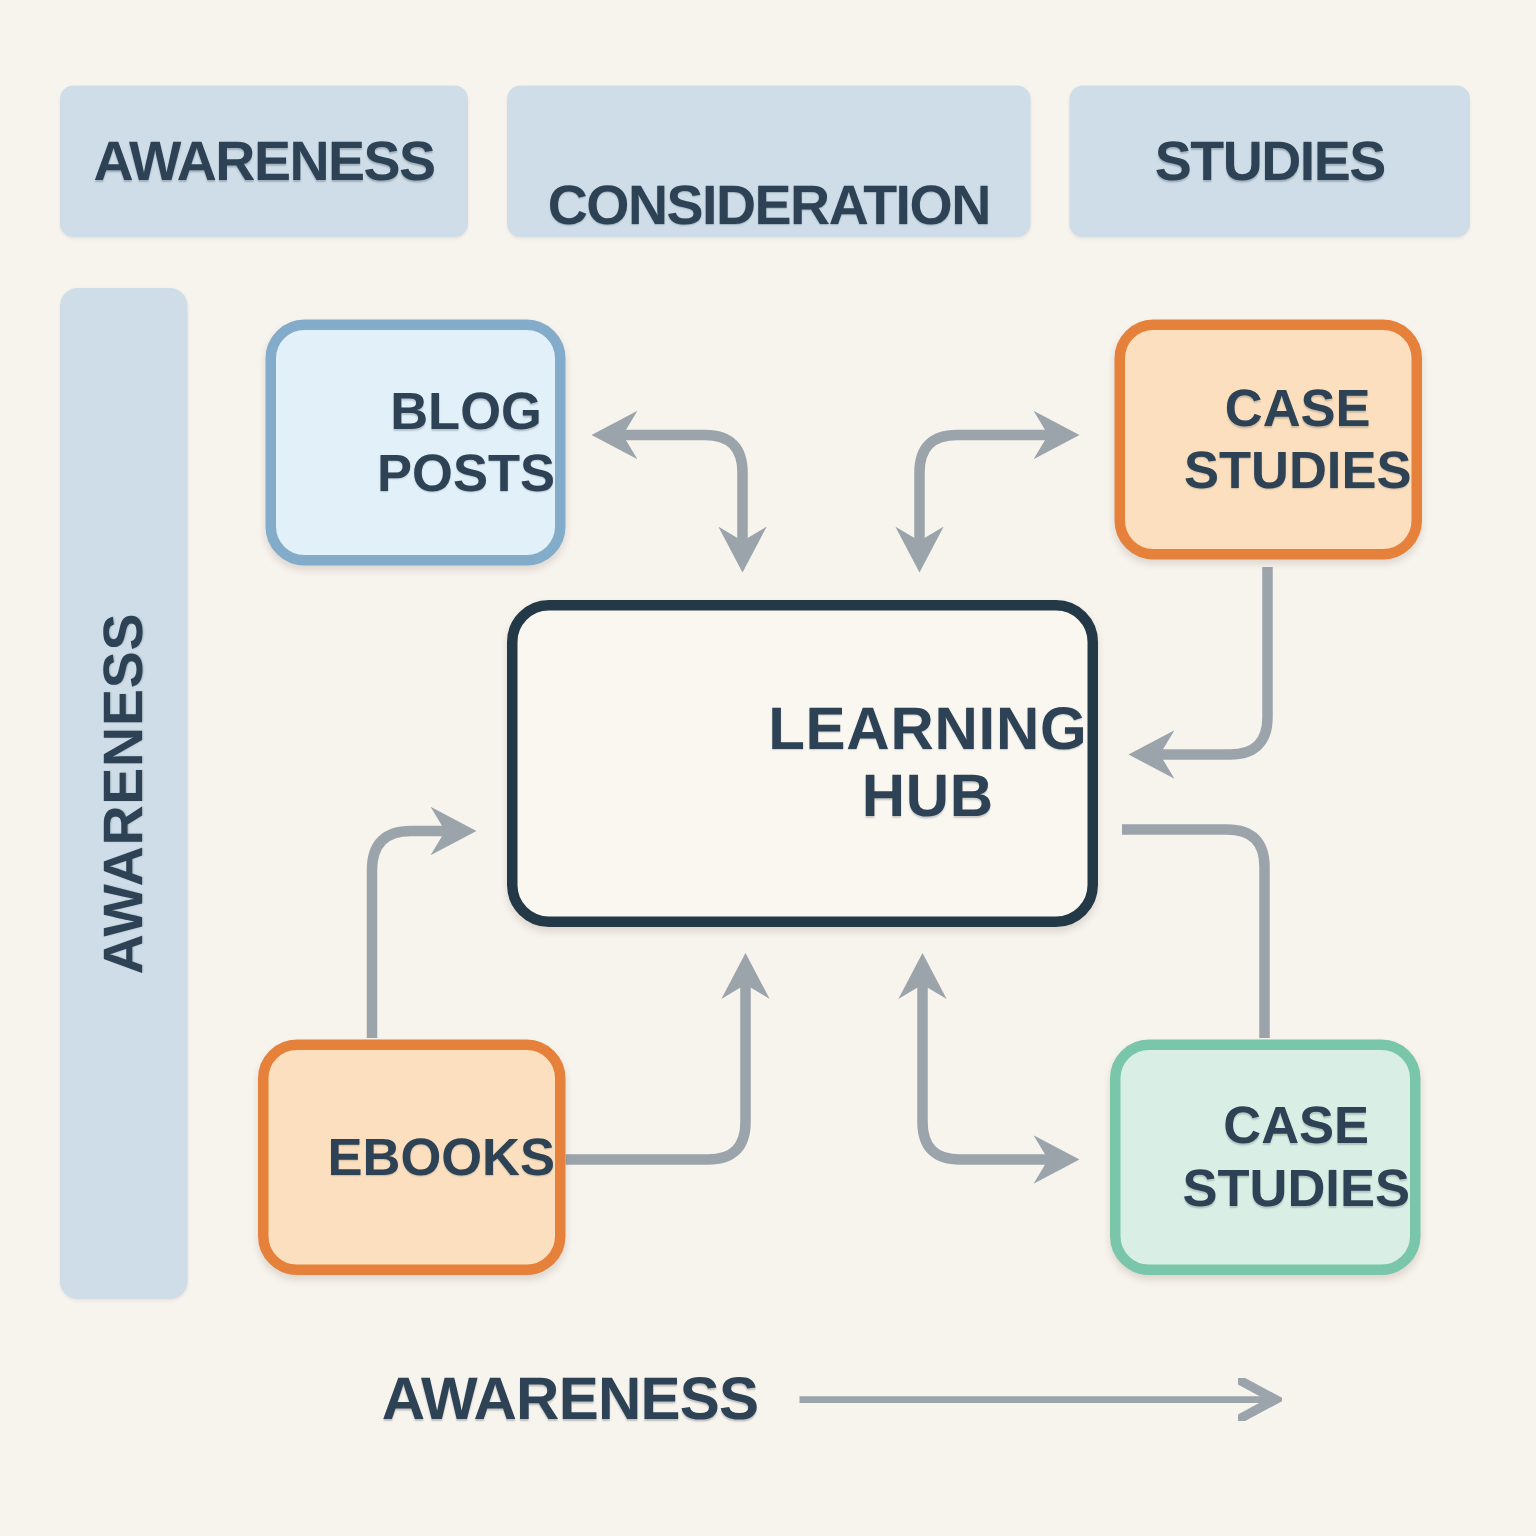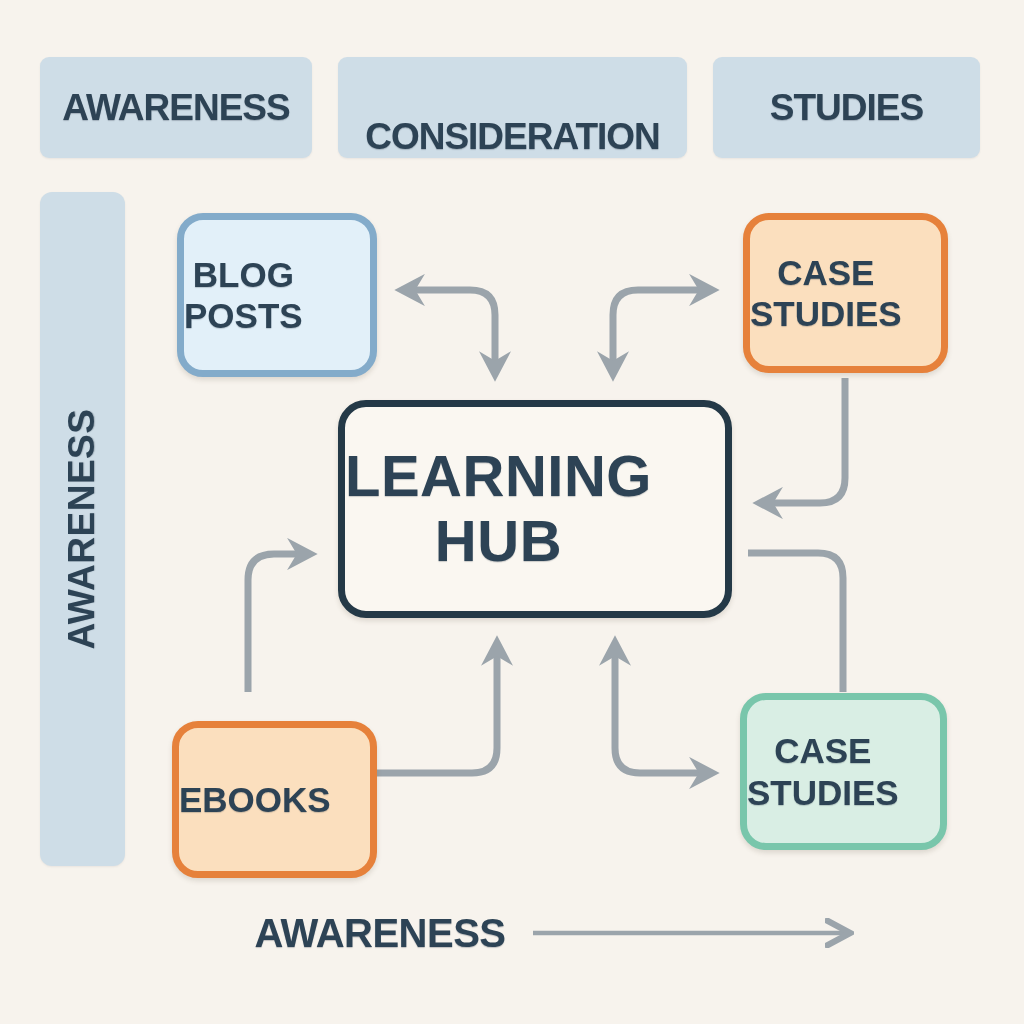--- a/index.html
+++ b/index.html
@@ -42,38 +42,38 @@
   }
   .side-rail span{
     transform:rotate(-90deg);white-space:nowrap;
     font-size:37px;font-weight:bold;color:var(--text-dark);
     letter-spacing:0.5px;text-shadow:0 1px 1px rgba(30,45,60,0.25);
   }
 
   
   .node{
     position:absolute;border-radius:26px;border:7px solid;
-    display:flex;align-items:center;justify-content:flex-start;text-align:center;
+    display:flex;align-items:center;justify-content:flex-end;text-align:center;
     font-weight:bold;color:var(--text-dark);
     white-space:pre-line;line-height:1.18;
     box-shadow:0 3px 5px rgba(90,75,55,0.16);
     box-sizing:border-box;
     text-shadow:0 1px 1px rgba(30,45,60,0.22);
   }
   .node-hub{
     left:338px;top:400px;width:394px;height:218px;
     border-color:var(--hub-border);background:var(--hub-fill);
-    font-size:58px;letter-spacing:0.5px;line-height:1.12;border-radius:28px;
+    font-size:40px;letter-spacing:0.5px;line-height:1.12;border-radius:28px;
   }
   .node-blue{border-color:var(--blue-border);background:var(--blue-fill);font-size:35px;}
   .node-orange{border-color:var(--orange-border);background:var(--orange-fill);font-size:35px;}
   .node-green{border-color:var(--green-border);background:var(--green-fill);font-size:35px;}
   .node-blog{left:177px;top:213px;width:200px;height:164px;}
   .node-cs-top{left:743px;top:213px;width:205px;height:160px;}
-  .node-ebooks{left:172px;top:693px;width:205px;height:157px;margin-top:28px;}
+  .node-ebooks{left:172px;top:693px;width:205px;height:157px;}
   .node-cs-bottom{left:740px;top:693px;width:207px;height:157px;}
 
   
   svg.arrows{position:absolute;left:0;top:0;width:1024px;height:1024px;pointer-events:none;}
   .conn{stroke:var(--arrow);stroke-width:7;fill:none;}
   .conn-thin{stroke:var(--arrow);stroke-width:4.5;fill:none;}
   .arrowhead-fill{fill:var(--arrow);}
   .arrowhead-stroke{stroke:var(--arrow);}
 
   

